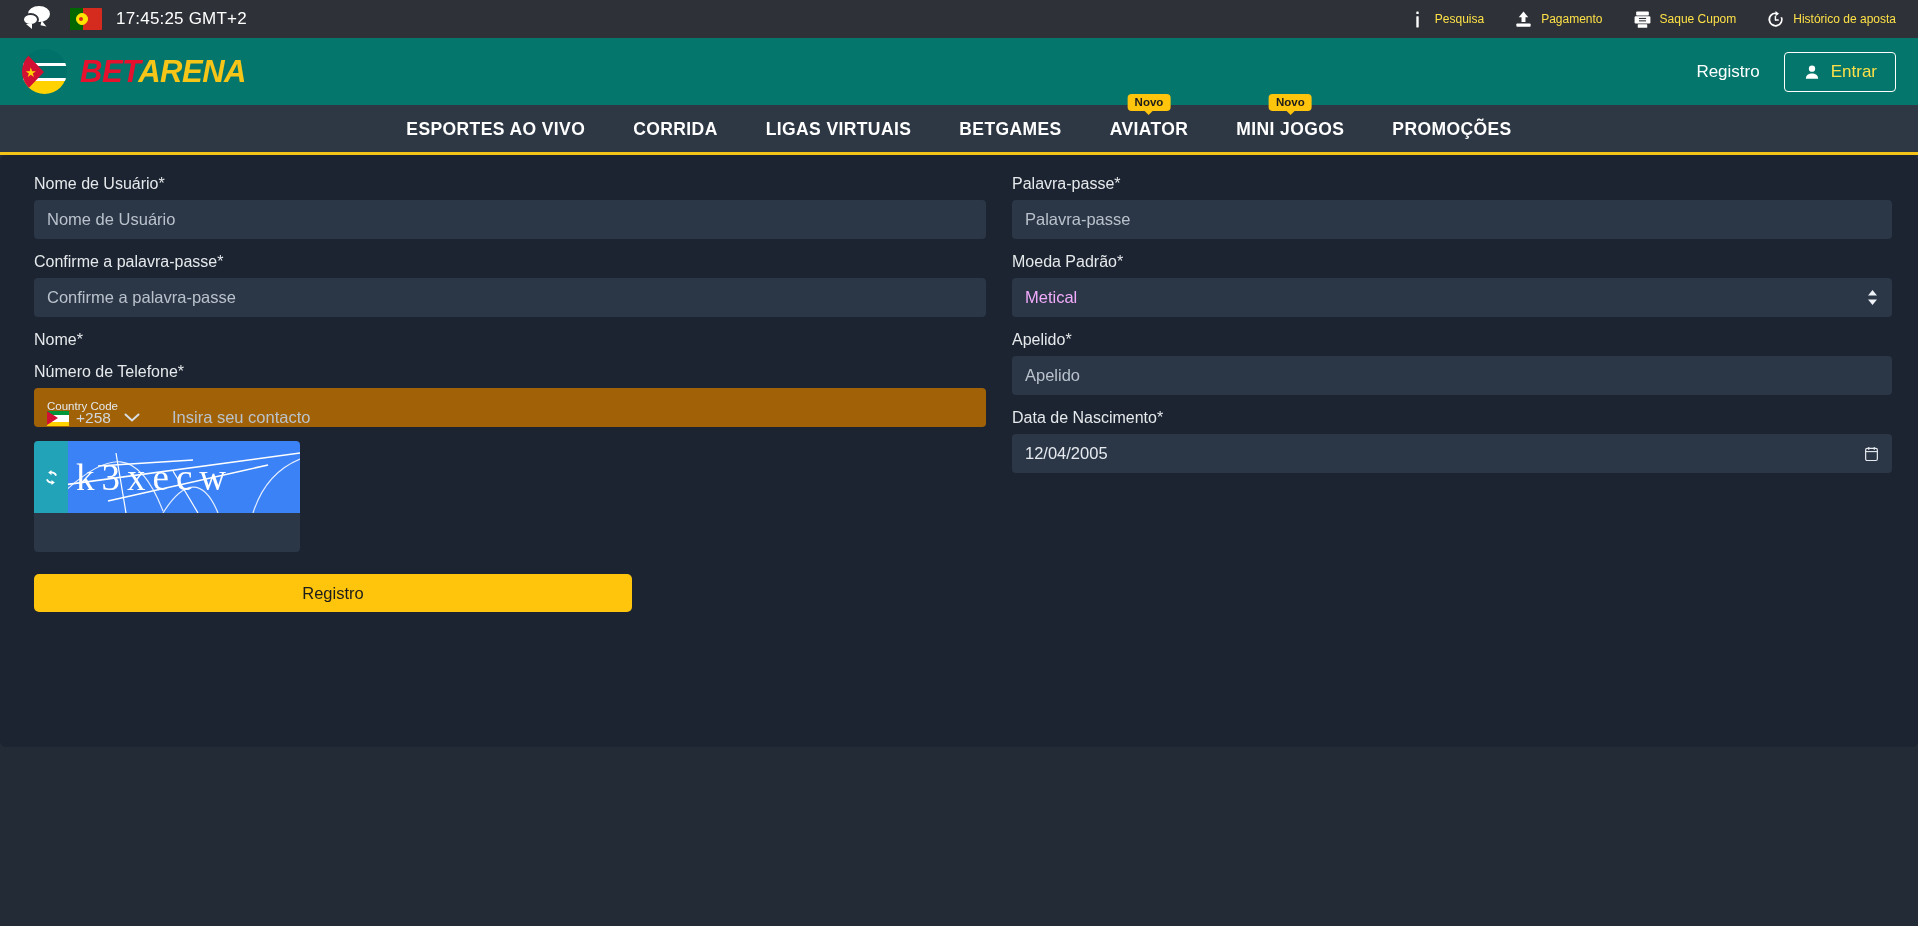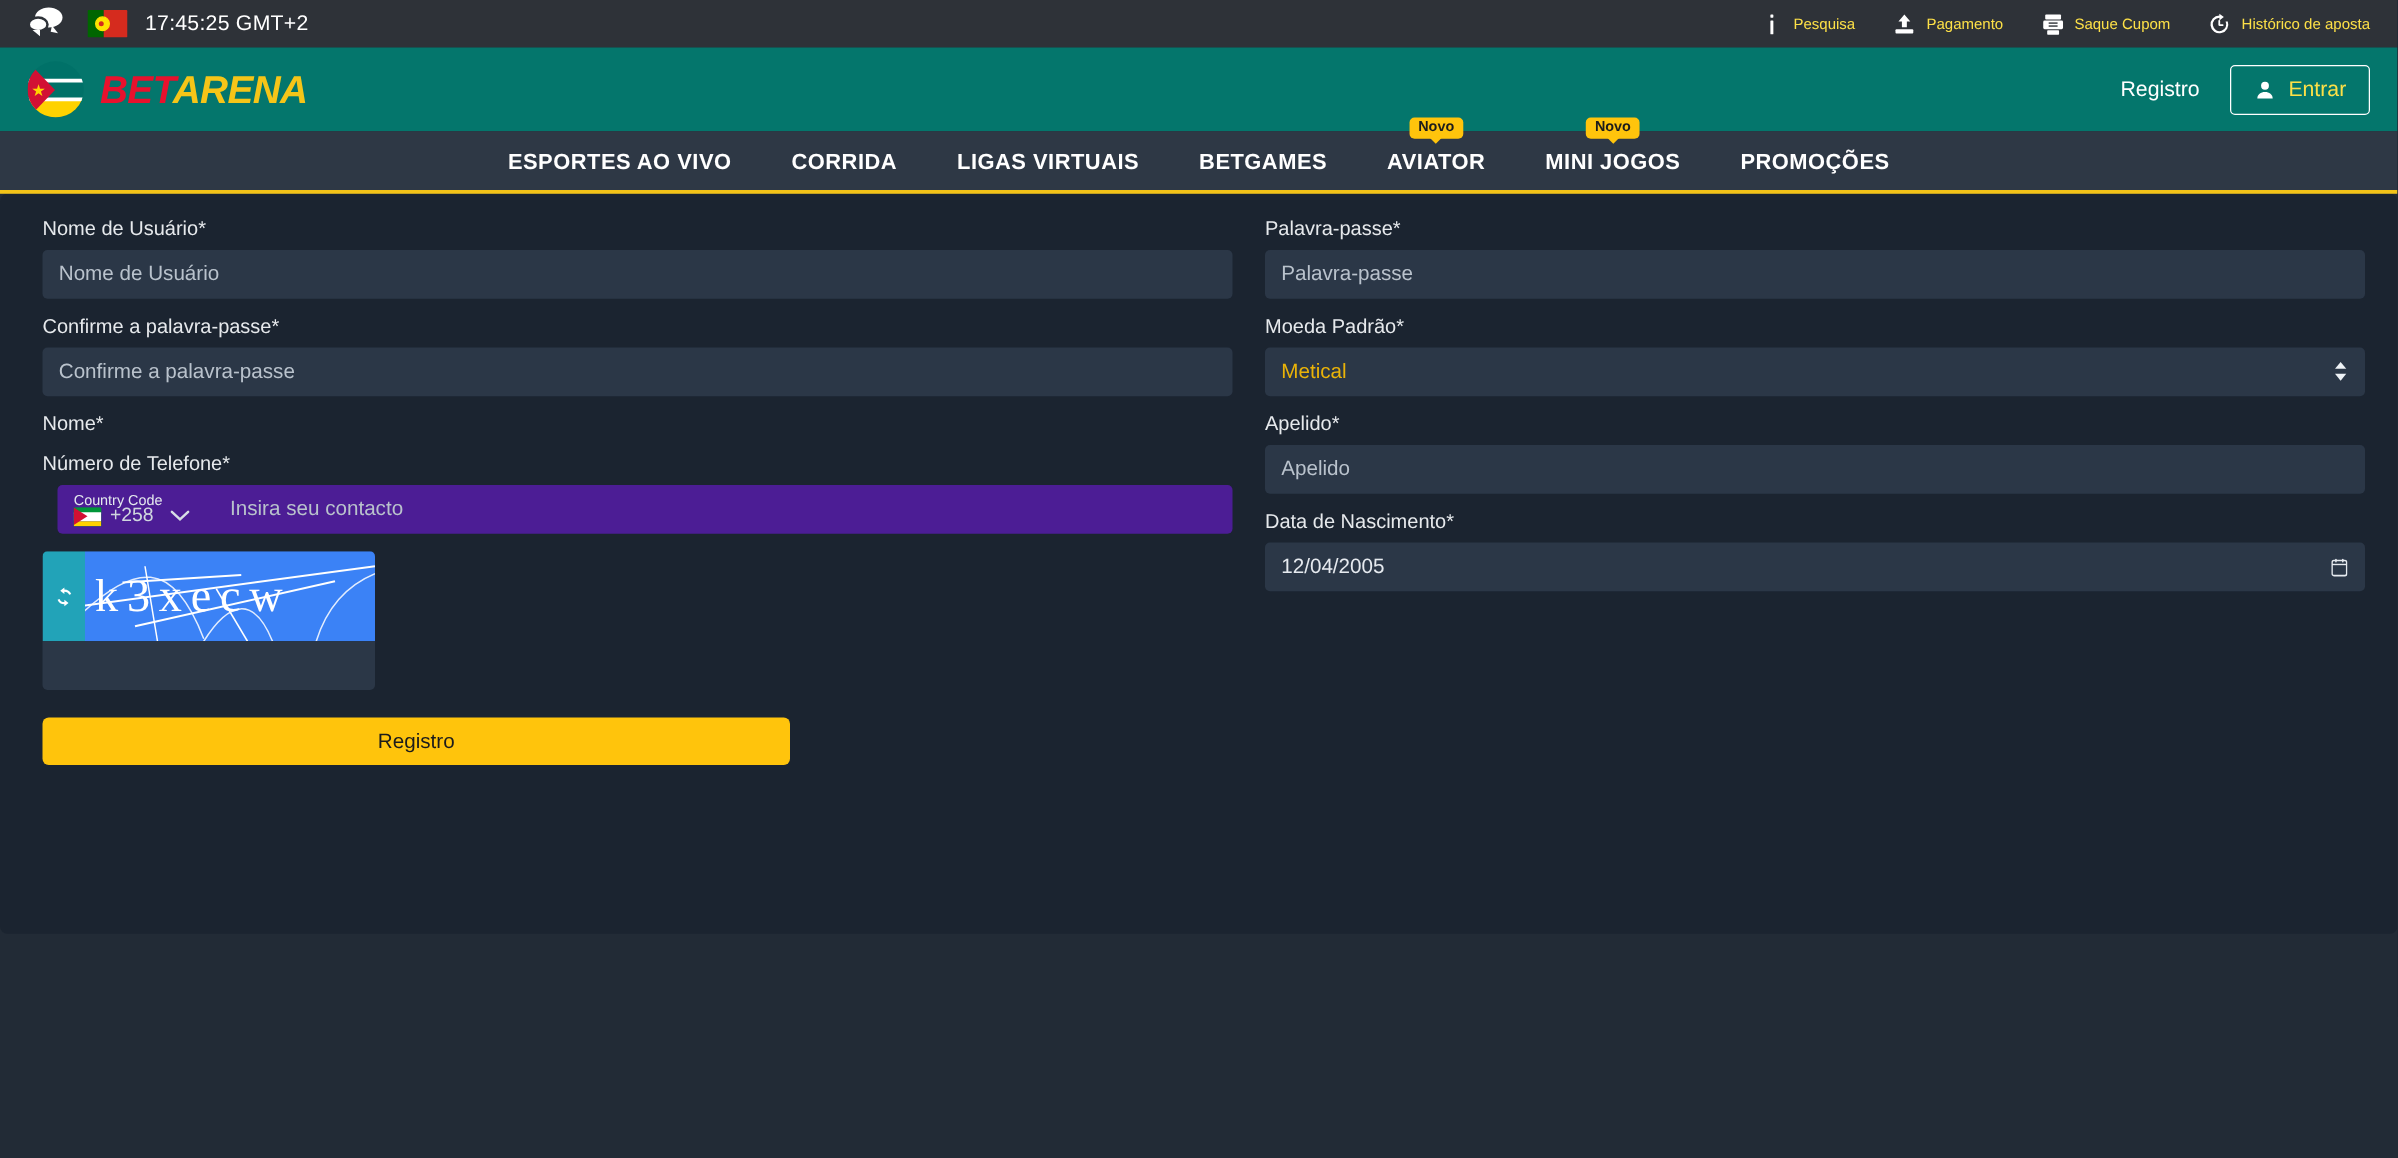--- a/index.html
+++ b/index.html
@@ -158,40 +158,40 @@
     width: 100%; height: 39px; background: #2b3747;
     border: none; border-radius: 4px;
     color: #cfd6de; font-size: 16.5px;
     padding: 0 13px; outline: none;
     font-family: "Liberation Sans", sans-serif;
   }
   .finput::placeholder { color: #b9c2cc; opacity: 1; }
   .fselect {
     width: 100%; height: 39px; background: #2b3747;
     border: none; border-radius: 4px;
-    color: #eab308; font-size: 16.5px; padding: 0 13px;
+    color: #f0abfc; font-size: 16.5px; padding: 0 13px;
     outline: none; appearance: none;
     font-family: "Liberation Sans", sans-serif;
   }
   .select-wrap { position: relative; }
   .select-arrows {
     position: absolute; right: 14px; top: 50%; transform: translateY(-50%);
     color: #e8edf3; font-size: 10px; line-height: 8px; text-align: center;
     pointer-events: none;
   }
   .date-wrap { position: relative; }
   .cal-ico {
     position: absolute; right: 14px; top: 50%; transform: translateY(-50%);
     width: 13px; height: 15px; pointer-events: none;
   }
 
   
   .phone-row {
-    display: flex; align-items: center; height: 39px;
-    background: #4c1d95; border-radius: 4px; overflow: hidden; margin-left: 12px;
+    display: flex; align-items: flex-end; height: 39px;
+    background: #a16207; border-radius: 4px; overflow: hidden;
   }
   .cc-box {
     display: flex; align-items: center; gap: 6px;
     padding: 0 10px 0 13px; position: relative; cursor: pointer;
     min-width: 128px;
   }
   .cc-label {
     position: absolute; top: 2px; left: 13px;
     font-size: 11.5px; color: #e4e9ee; line-height: 1.1;
   }

